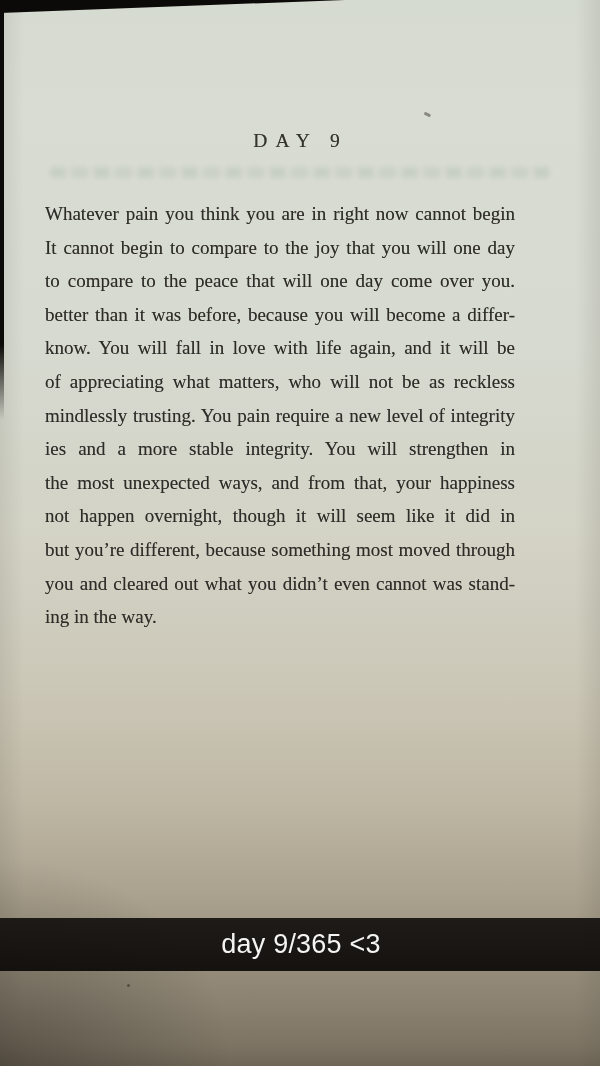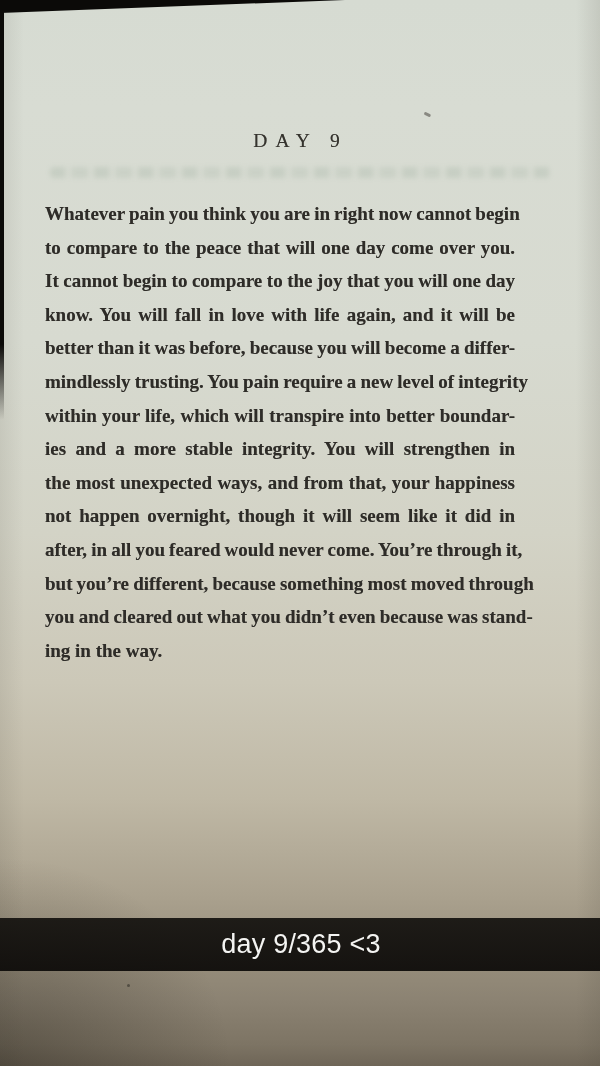--- a/index.html
+++ b/index.html
@@ -57,21 +57,20 @@
     filter: blur(2.5px);
     opacity: 0.55;
     border-radius: 4px;
   }
   .body-text {
     position: absolute;
     top: 197px; left: 45px; width: 470px;
     font-size: 19px;
     color: #2e2c28;
     text-shadow: 0 0 0.4px rgba(46,44,40,0.45);
-    font-weight: bold;
   }
   .line {
     height: 33.6px;
     line-height: 33.6px;
     text-align: justify;
     text-align-last: justify;
     word-spacing: -0.6px;
     white-space: nowrap;
     overflow: visible;
   }
@@ -118,32 +117,31 @@
   <div class="bg-left-strip"></div>
 
   <div class="chapter-heading">DAY 9</div>
 
   <div class="ghost-line"></div>
   <div class="speck-1"></div>
   <div class="speck-2"></div>
 
   <div class="body-text">
       <div class="line">Whatever pain you think you are in right now cannot begin</div>
+      <div class="line">It cannot begin to compare to the joy that you will one day</div>
       <div class="line">to compare to the peace that will one day come over you.</div>
-      <div class="line">It cannot begin to compare to the joy that you will one day</div>
+      <div class="line">better than it was before, because you will become a differ-</div>
       <div class="line">know. You will fall in love with life again, and it will be</div>
-      <div class="line">better than it was before, because you will become a differ-</div>
+      <div class="line">of appreciating what matters, who will not be as reckless</div>
       <div class="line">mindlessly trusting. You pain require a new level of integrity</div>
-      <div class="line">within your life, which will transpire into better boundar-</div>
       <div class="line">ies and a more stable integrity. You will strengthen in</div>
       <div class="line">the most unexpected ways, and from that, your happiness</div>
       <div class="line">not happen overnight, though it will seem like it did in</div>
-      <div class="line">after, in all you feared would never come. You’re through it,</div>
       <div class="line">but you’re different, because something most moved through</div>
-      <div class="line">you and cleared out what you didn’t even because was stand-</div>
+      <div class="line">you and cleared out what you didn’t even cannot was stand-</div>
       <div class="line last">ing in the way.</div>
     </div>
 
   <div class="caption-bar">
     <span class="caption-text">day 9/365 &lt;3</span>
   </div>
 
 </div>
 
 </body></html>

